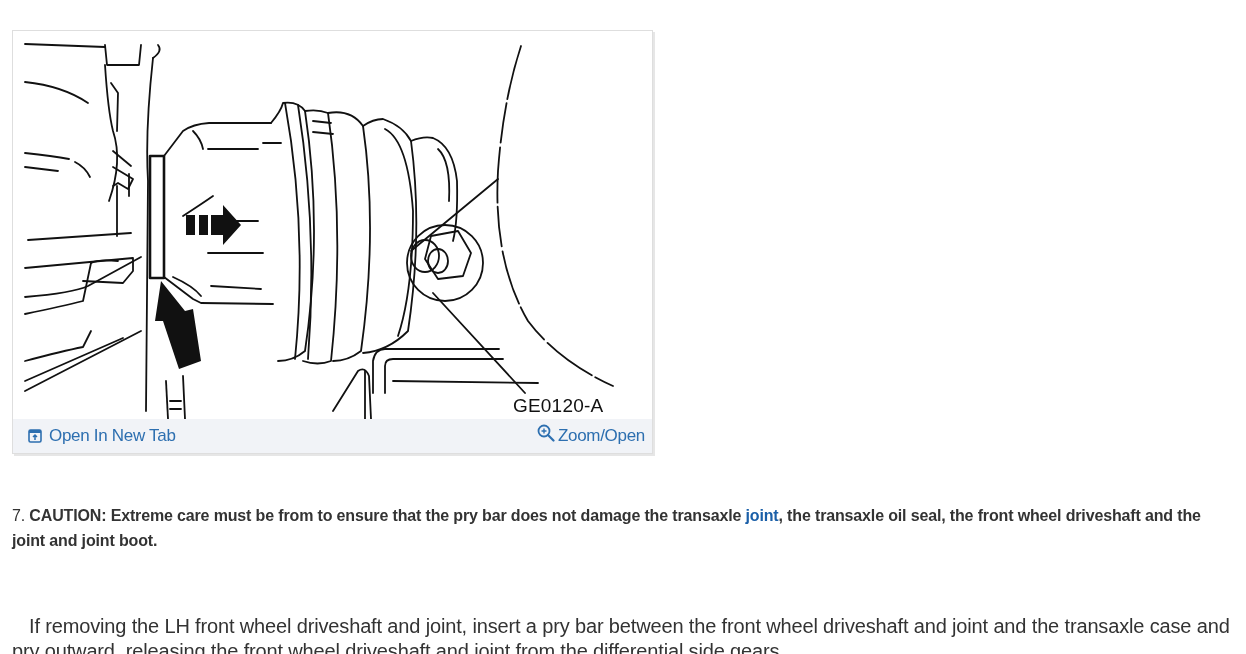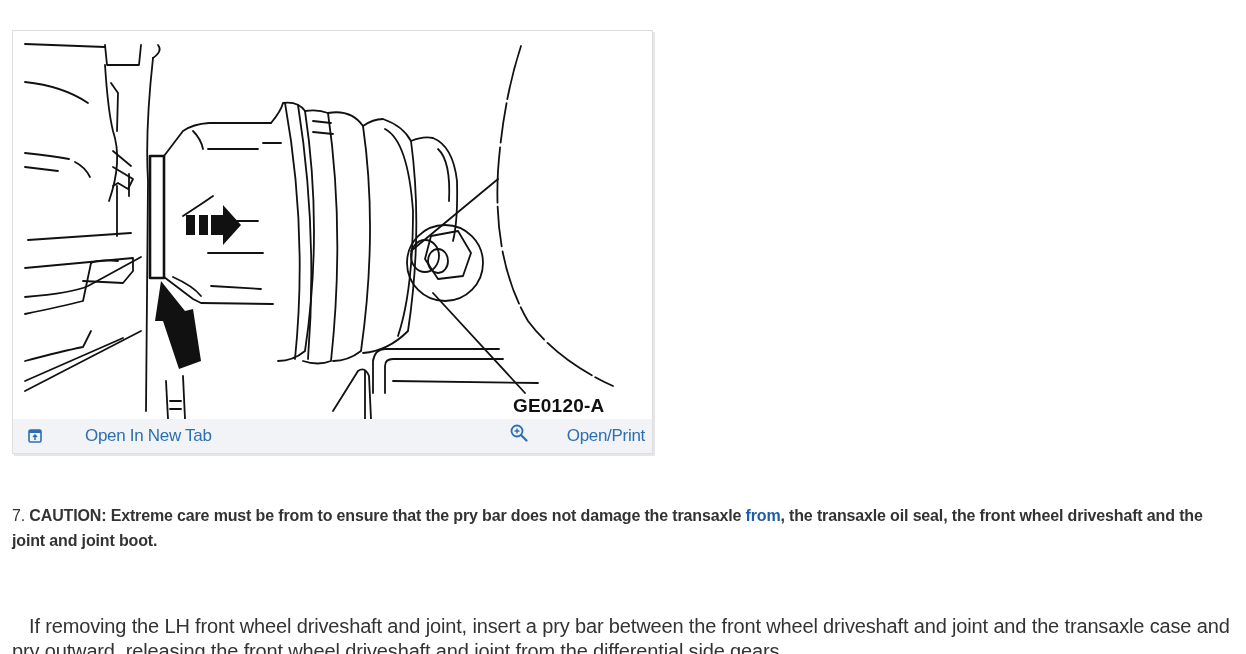--- a/index.html
+++ b/index.html
@@ -33,21 +33,21 @@
       overflow: hidden;
     }
     .figure-image svg {
       display: block;
     }
     .figure-code {
       position: absolute;
       left: 500px;
       top: 364px;
       font-family: "Liberation Sans", "DejaVu Sans", sans-serif;
-      font-weight: bold;
+      font-weight: normal;
       font-size: 19px;
       color: #111111;
       letter-spacing: 0.2px;
     }
     .figure-footer {
       position: absolute;
       left: 0;
       top: 388px;
       width: 639px;
       height: 34px;
@@ -61,21 +61,20 @@
       font-size: 17px;
       color: #2d6fb0;
     }
     .footer-link {
       display: flex;
       align-items: center;
       cursor: pointer;
       text-decoration: none;
       color: #2d6fb0;
       letter-spacing: -0.3px;
-      gap: 36px;
     }
     .footer-link .icon {
       display: inline-flex;
       width: 16px;
       height: 16px;
       margin-right: 6px;
       align-items: center;
       justify-content: center;
     }
     .zoom-link .icon {
@@ -220,20 +219,20 @@
       <span>Open In New Tab</span>
     </a>
     <a class="footer-link zoom-link">
       <span class="icon">
         <svg width="18" height="18" viewBox="0 0 18 18">
           <circle cx="7" cy="7" r="5.5" fill="none" stroke="#2d6fb0" stroke-width="1.8"></circle>
           <path d="M 11 11 L 16.5 16.5" stroke="#2d6fb0" stroke-width="2.2" stroke-linecap="round"></path>
           <path d="M 7 4.5 L 7 9.5 M 4.5 7 L 9.5 7" stroke="#2d6fb0" stroke-width="1.4"></path>
         </svg>
       </span>
-      <span>Open/Print</span>
+      <span>Zoom/Open</span>
     </a>
   </div>
 </div>
 
-<div class="step"><span class="num">7.</span> <span class="caution">CAUTION: Extreme care must be from to ensure that the pry bar does not damage the transaxle </span><a>from</a><span class="caution">, the transaxle oil seal, the front wheel driveshaft and the joint and joint boot.</span></div>
+<div class="step"><span class="num">7.</span> <span class="caution">CAUTION: Extreme care must be from to ensure that the pry bar does not damage the transaxle </span><a>joint</a><span class="caution">, the transaxle oil seal, the front wheel driveshaft and the joint and joint boot.</span></div>
 
 <div class="para">If removing the LH front wheel driveshaft and joint, insert a pry bar between the front wheel driveshaft and joint and the transaxle case and pry outward, releasing the front wheel driveshaft and joint from the differential side gears.</div>
 
 </body></html>

